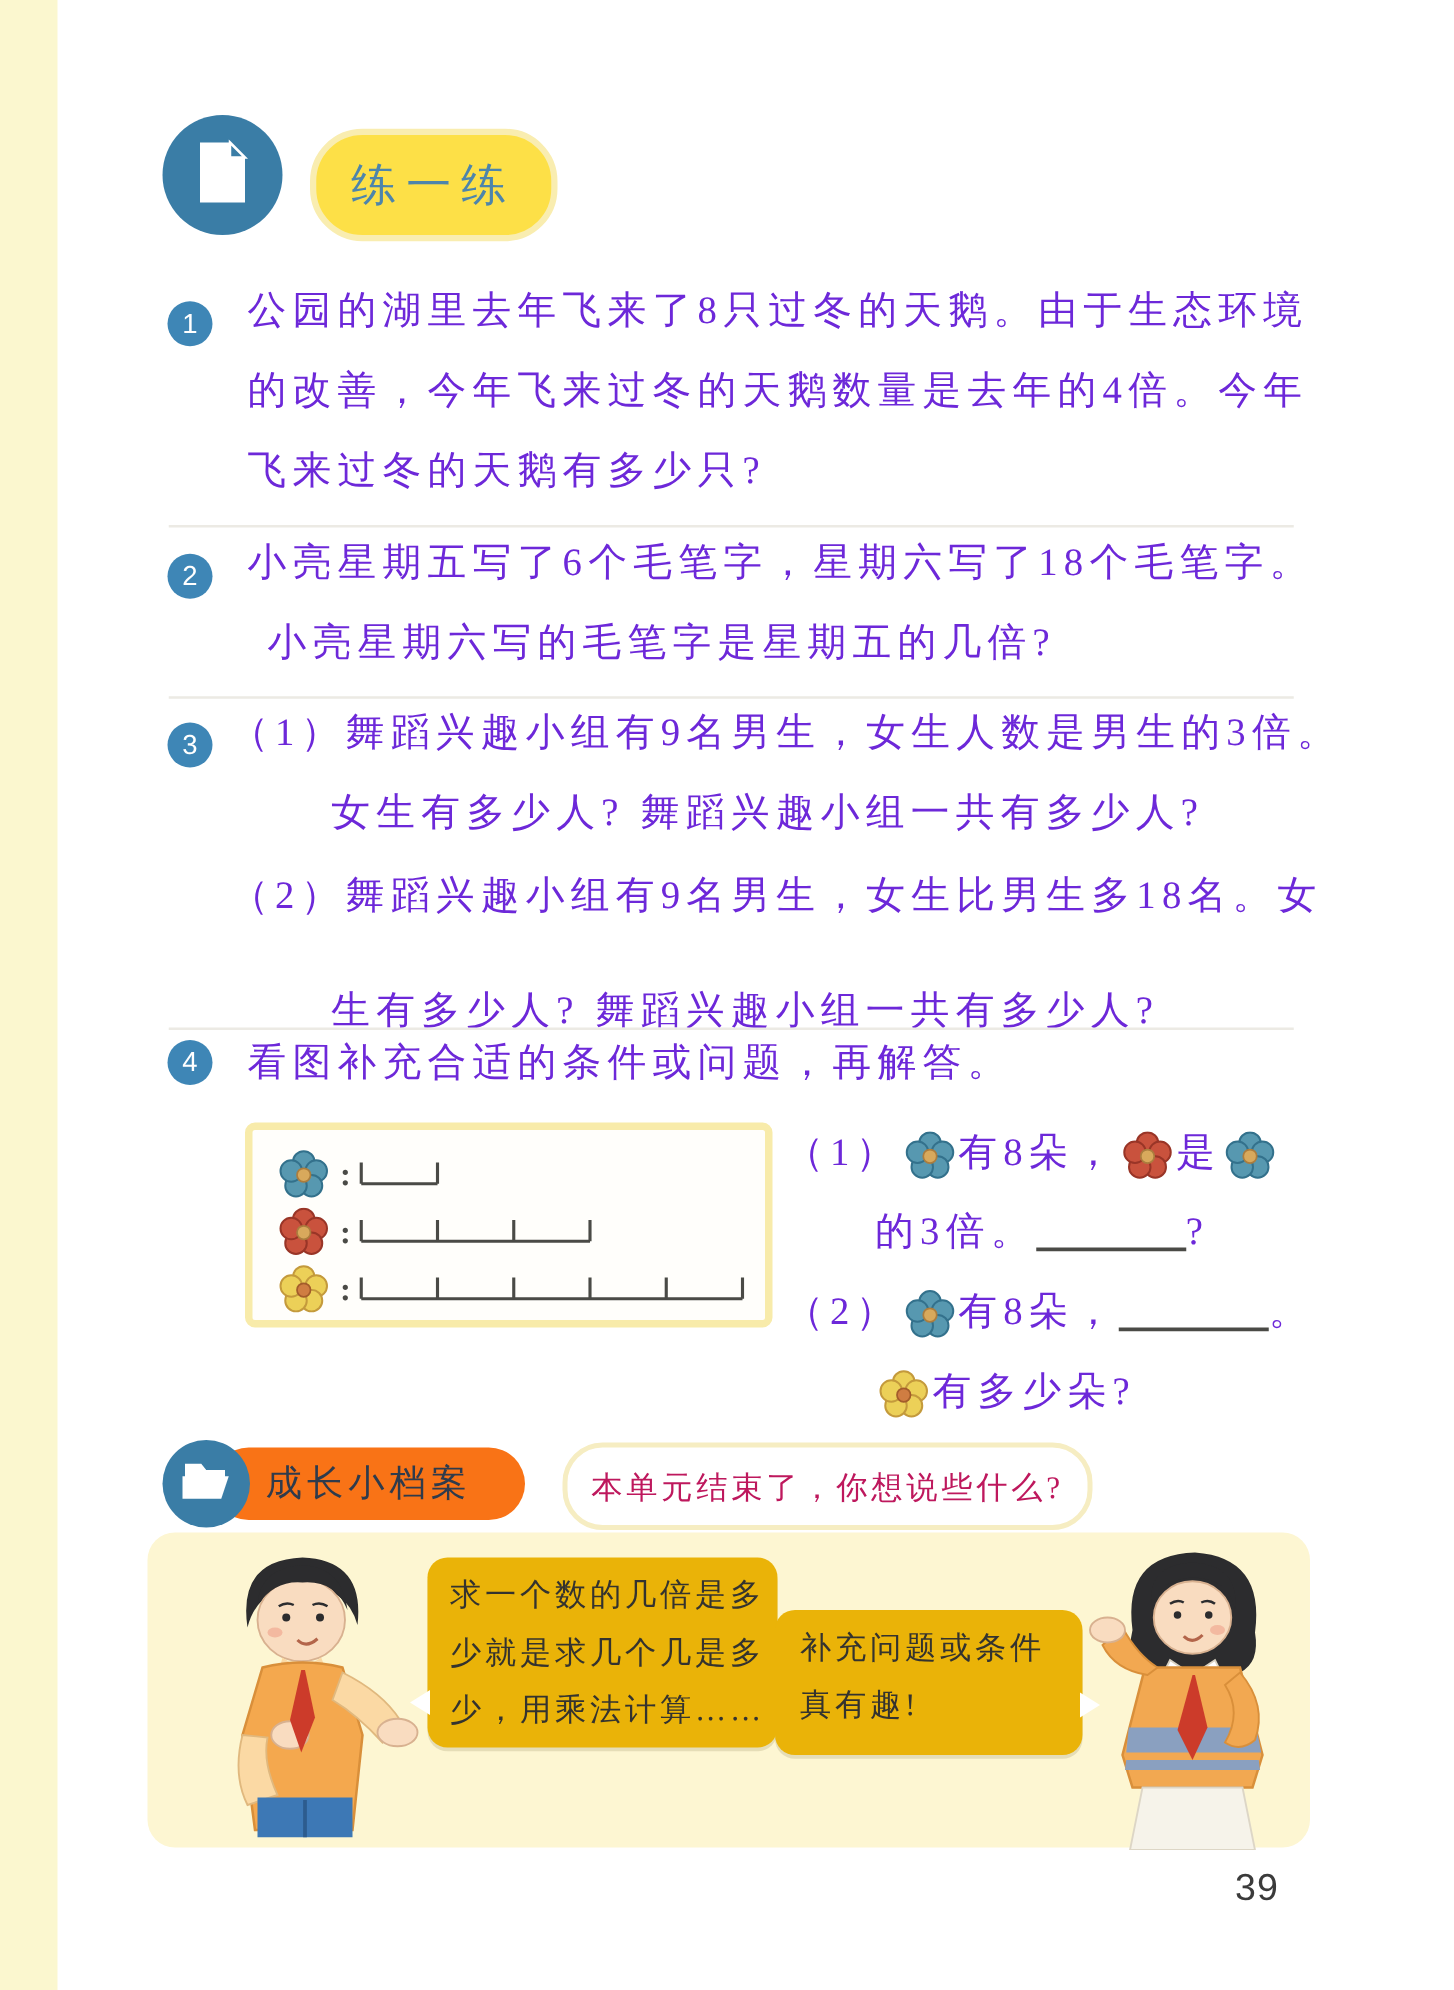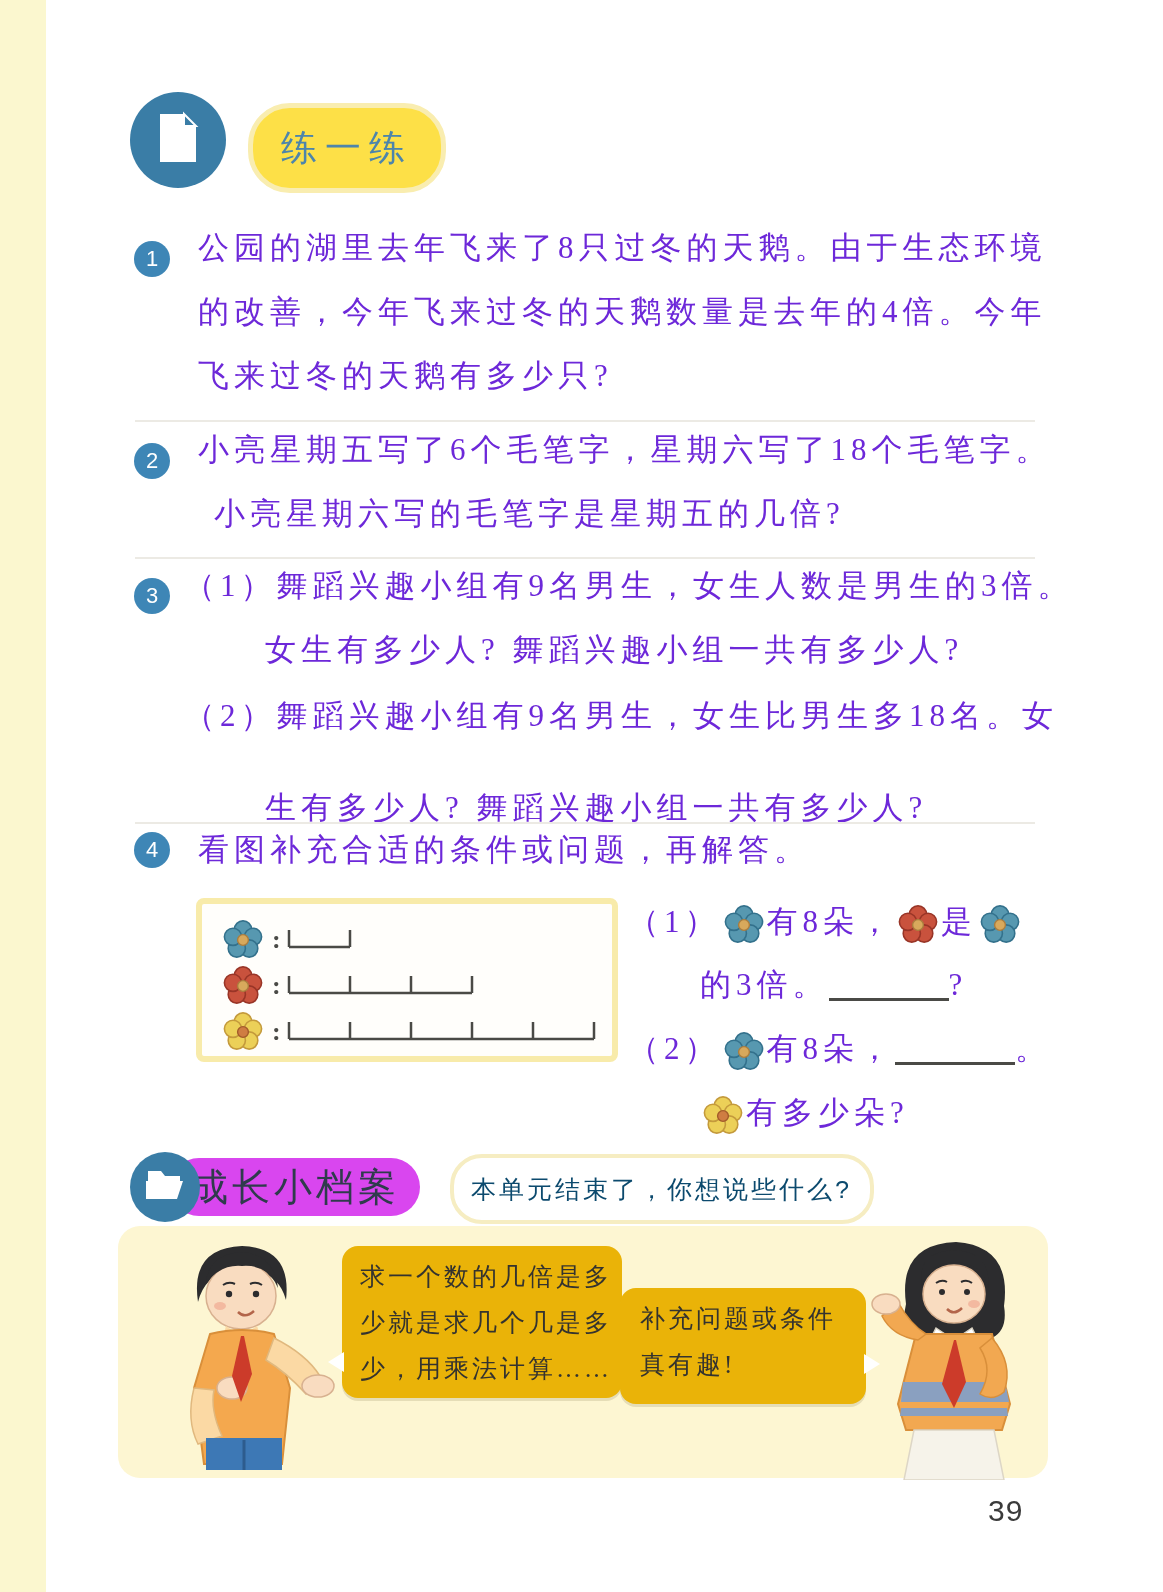--- a/index.html
+++ b/index.html
@@ -23,24 +23,24 @@
   .dbox{position:absolute;left:196px;top:898px;width:410px;height:152px;background:#fffefb;
     border:6px solid #f8ebaa;border-radius:8px;}
   .bar-row{position:absolute;left:18px;height:44px;display:flex;align-items:center;}
   .flower{display:inline-block;vertical-align:middle;}
   .colon{font-size:26px;font-weight:bold;color:#4a4a46;margin:0 6px 0 6px;}
   .blank{display:inline-block;border-bottom:3px solid #4a4a46;height:30px;vertical-align:-6px;}
   
   .panel{position:absolute;left:118px;top:1226px;width:930px;height:252px;border-radius:22px;background:#fdf6d2;}
   .growth-circle{position:absolute;left:130px;top:1152px;width:70px;height:70px;border-radius:50%;
     background:#3a7da6;display:flex;align-items:center;justify-content:center;z-index:3;}
-  .growth-pill{position:absolute;left:170px;top:1158px;width:250px;height:58px;border-radius:30px;background:#d946ef;
-    display:flex;align-items:center;justify-content:center;color:#2f3b4c;font-size:38px;letter-spacing:4px;z-index:2;}
+  .growth-pill{position:absolute;left:170px;top:1158px;width:250px;height:58px;border-radius:30px;background:#f97316;
+    display:flex;align-items:center;justify-content:center;color:#2f3b4c;font-size:29px;letter-spacing:4px;z-index:2;}
   .prompt-bubble{position:absolute;left:450px;top:1154px;width:416px;height:62px;border-radius:32px;background:#ffffff;
-    border:4px solid #f6edc2;display:flex;align-items:center;justify-content:center;color:#0c4a6e;font-size:25px;letter-spacing:3px;z-index:2;font-family:Liberation Mono, monospace;}
+    border:4px solid #f6edc2;display:flex;align-items:center;justify-content:center;color:#be185d;font-size:25px;letter-spacing:3px;z-index:2;}
   .speech{position:absolute;background:#eab308;border-radius:16px;box-shadow:0 3px 0 rgba(210,200,160,.55);z-index:2;}
   .speech .tail{position:absolute;width:0;height:0;border-style:solid;}
   .speech-line{font-size:25px;letter-spacing:3px;color:#34332f;line-height:46px;white-space:nowrap;}
   .figure{position:absolute;z-index:1;}
   .page-num{position:absolute;left:988px;top:1494px;font-size:30px;color:#3b3b3b;
     font-family:"Liberation Sans",sans-serif;letter-spacing:1px;}
 </style>
 </head>
 <body>
 

